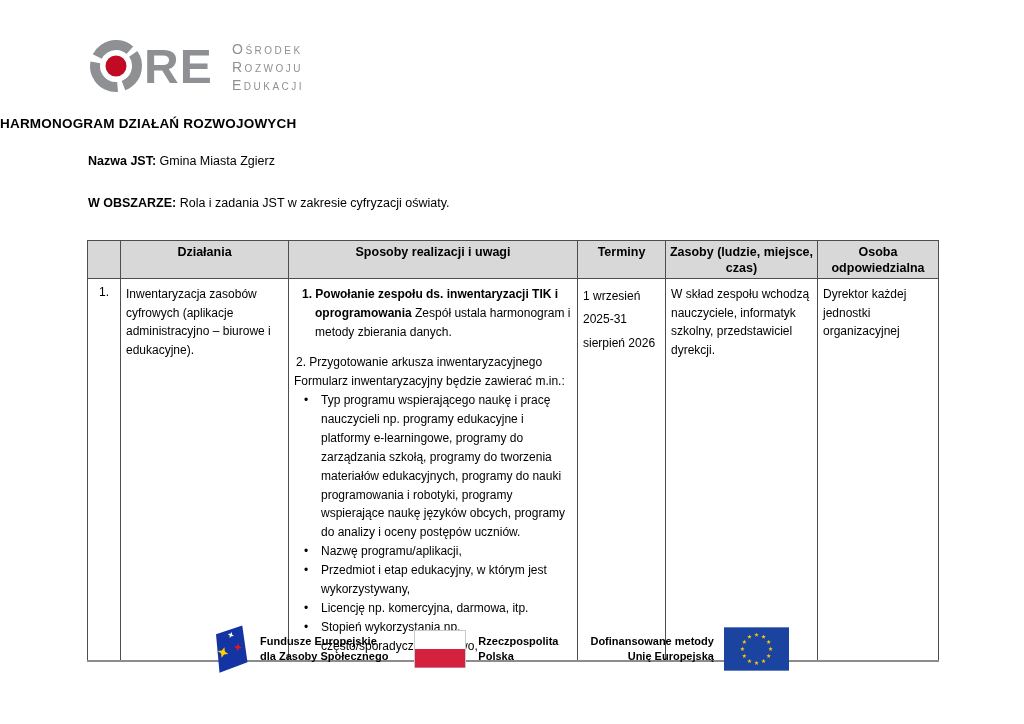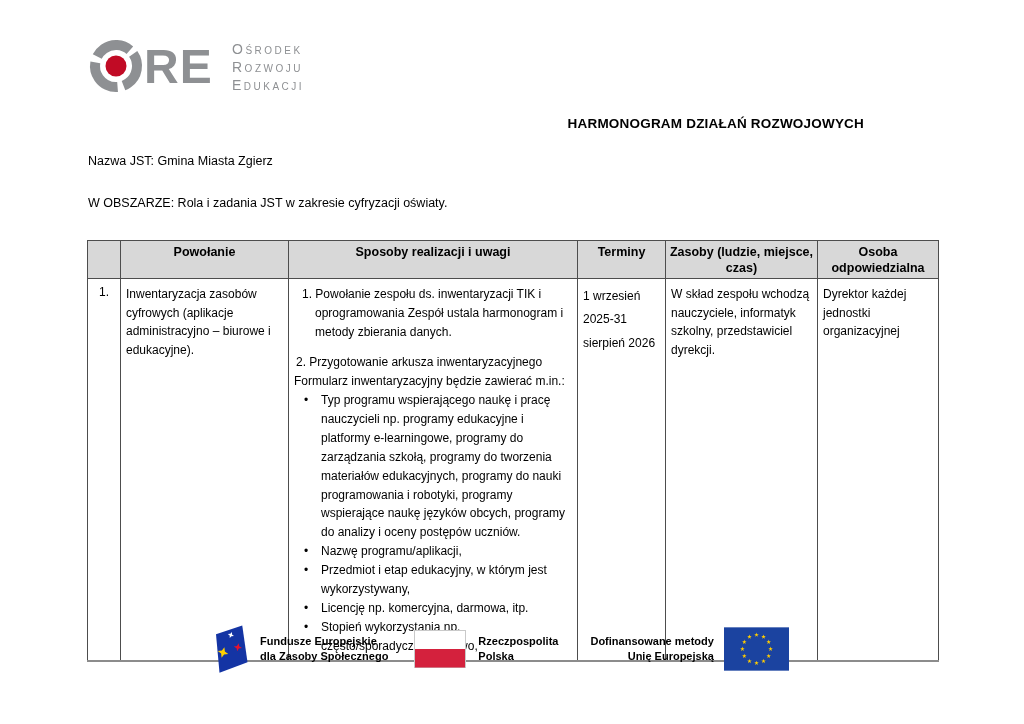--- a/index.html
+++ b/index.html
@@ -1,31 +1,31 @@
 <!DOCTYPE html>
 <html><head>
 <meta charset="utf-8">
 <style>
   html, body { margin:0; padding:0; background:#fff; }
   body {
     width:1024px; height:724px; position:relative; overflow:hidden;
     font-family:"Liberation Sans", sans-serif; color:#000;
   }
-  .b { font-weight:normal;text-align:center; }
+  .b { font-weight:bold;text-align:center; }
 
   
   .ore-logo { position:absolute; left:86px; top:34px; display:flex; align-items:center; }
   .ore-caption {
     margin-left:14px; color:#8e9093; font-size:14px; line-height:18px;
     font-variant:small-caps; letter-spacing:2.5px; padding-top:2px;
   }
 
   
   .doc-title {
-    position:absolute; top:116px; left:0; width:864px; text-align:right;
+    position:absolute; top:116px; left:0; width:864px; text-align:left;
     font-size:13.5px; font-weight:bold; letter-spacing:0.2px;
   }
   .meta { position:absolute; left:88px; font-size:12.5px; }
   .meta-1 { top:154px; }
   .meta-2 { top:196px; }
 
   
   .doc-table {
     position:absolute; left:87px; top:240px; width:851px;
     border-collapse:collapse; table-layout:fixed;
@@ -96,21 +96,21 @@
       <col style="width:33px">
         <col style="width:168px">
         <col style="width:289px">
       <col style="width:88px">
         <col style="width:152px">
         <col style="width:121px">
     </colgroup>
     <thead>
       <tr>
         <th></th>
-        <th>Powołanie</th>
+        <th>Działania</th>
         <th>Sposoby realizacji i uwagi</th>
         <th>Terminy</th>
         <th>Zasoby (ludzie, miejsce, czas)</th>
         <th>Osoba odpowiedzialna</th>
       </tr>
     </thead>
     <tbody>
       <tr>
         <td class="c-num">1.</td>
         <td class="c-dzial">Inwentaryzacja zasobów cyfrowych (aplikacje administracyjno – biurowe i edukacyjne).</td>

